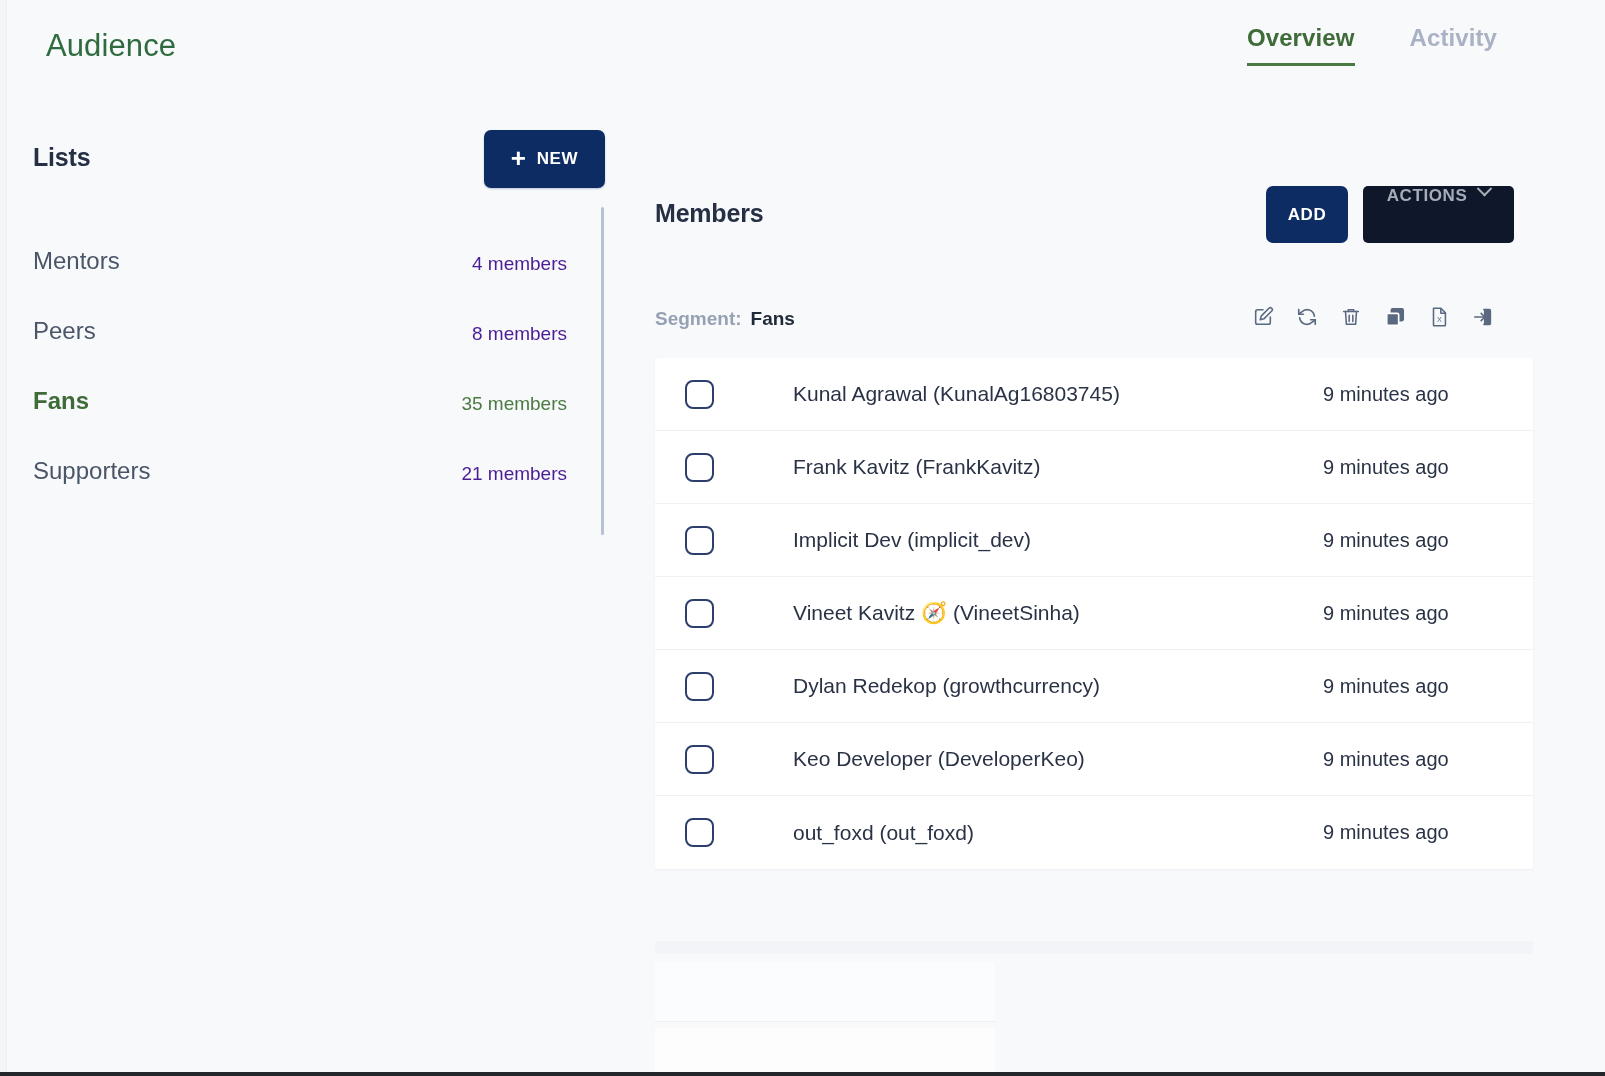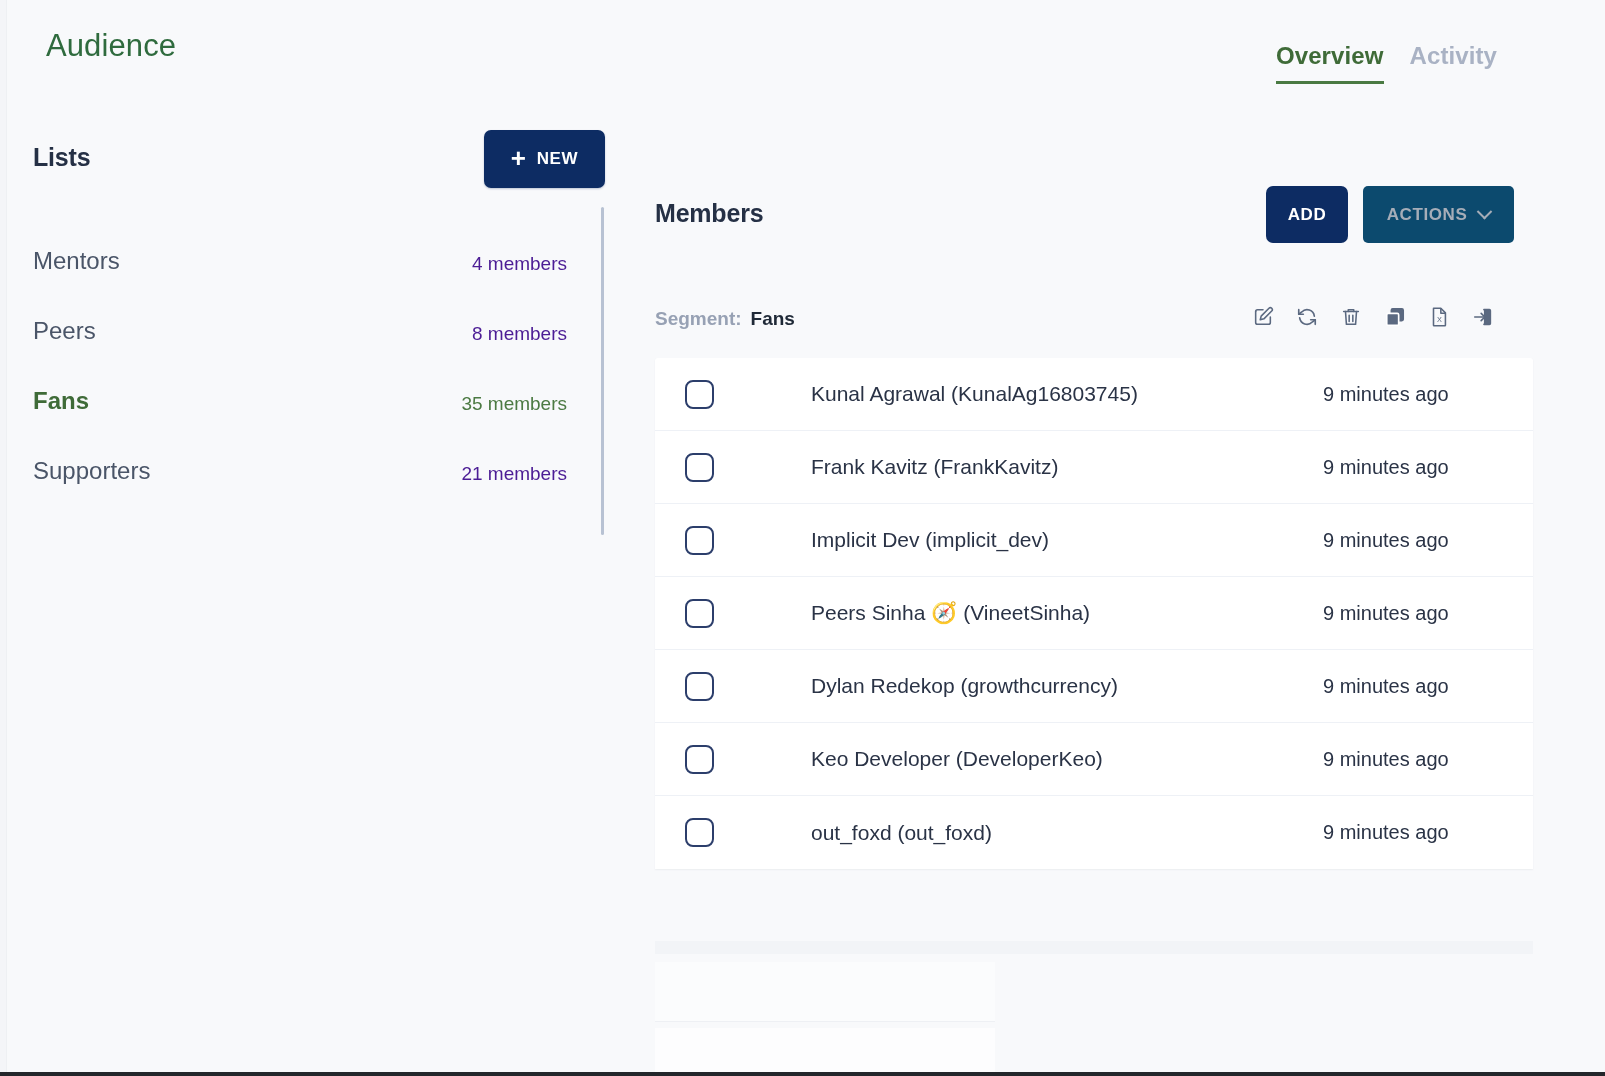--- a/index.html
+++ b/index.html
@@ -42,24 +42,24 @@
     position: absolute;
     left: 46px; top: 28px;
     font-size: 31px;
     font-weight: 400;
     color: #2f6b3e;
     letter-spacing: 0.1px;
   }
 
   .tabs {
     position: absolute;
-    right: 108px; top: 42px;
-    display: flex;
-    align-items: center;
-    gap: 26px;
+    right: 108px; top: 24px;
+    display: flex;
+    align-items: center;
+    gap: 55px;
   }
   .tab {
     font-size: 24px;
     font-weight: 700;
     letter-spacing: 0.1px;
     padding-bottom: 11px;
     cursor: pointer;
     background: none;
     border: none;
     font-family: inherit;
@@ -169,31 +169,30 @@
     font-size: 17px;
     font-weight: 700;
     letter-spacing: 0.6px;
     cursor: pointer;
   }
 
   .actions-button {
     position: absolute;
     left: 1363px; top: 186px;
     width: 151px; height: 57px;
-    background: #0c4a6e;
+    background: #0f172a;
     border: none;
     border-radius: 5px;
     color: #a6adb8;
     font-family: inherit;
     font-size: 17px;
     font-weight: 700;
     letter-spacing: 0.6px;
     cursor: default;
     display: flex;
-    align-items: center;
     justify-content: center;
     gap: 12px;
   }
   .caret {
     display: inline-block;
     width: 11px; height: 11px;
     border-right: 2px solid #a6adb8;
     border-bottom: 2px solid #a6adb8;
     transform: rotate(45deg) translate(-2px,-2px);
   }
@@ -280,21 +279,20 @@
   .th-text {
     font-size: 15px;
     font-weight: 700;
     color: #3a4457;
     letter-spacing: 0.7px;
   }
   .td-name {
     font-size: 21px;
     color: #2a3346;
     white-space: nowrap;
-    margin-left: 18px;
   }
   .td-date {
     font-size: 20px;
     color: #2a3346;
   }
 
   
   .ghost-panel-a {
     position: absolute;
     left: 655px; top: 941px;
@@ -440,21 +438,21 @@
         <span class="checkbox"></span>
       </div>
       <div class="name-cell td-name">Implicit Dev (implicit_dev)</div>
       <div class="date-cell td-date">9 minutes ago</div>
     </div>
 
     <div class="mt-row">
       <div class="cb-cell">
         <span class="checkbox"></span>
       </div>
-      <div class="name-cell td-name">Peers Sinha 🧭 (VineetSinha)</div>
+      <div class="name-cell td-name">Vineet Kavitz 🧭 (VineetSinha)</div>
       <div class="date-cell td-date">9 minutes ago</div>
     </div>
 
     <div class="mt-row">
       <div class="cb-cell">
         <span class="checkbox"></span>
       </div>
       <div class="name-cell td-name">Dylan Redekop (growthcurrency)</div>
       <div class="date-cell td-date">9 minutes ago</div>
     </div>

